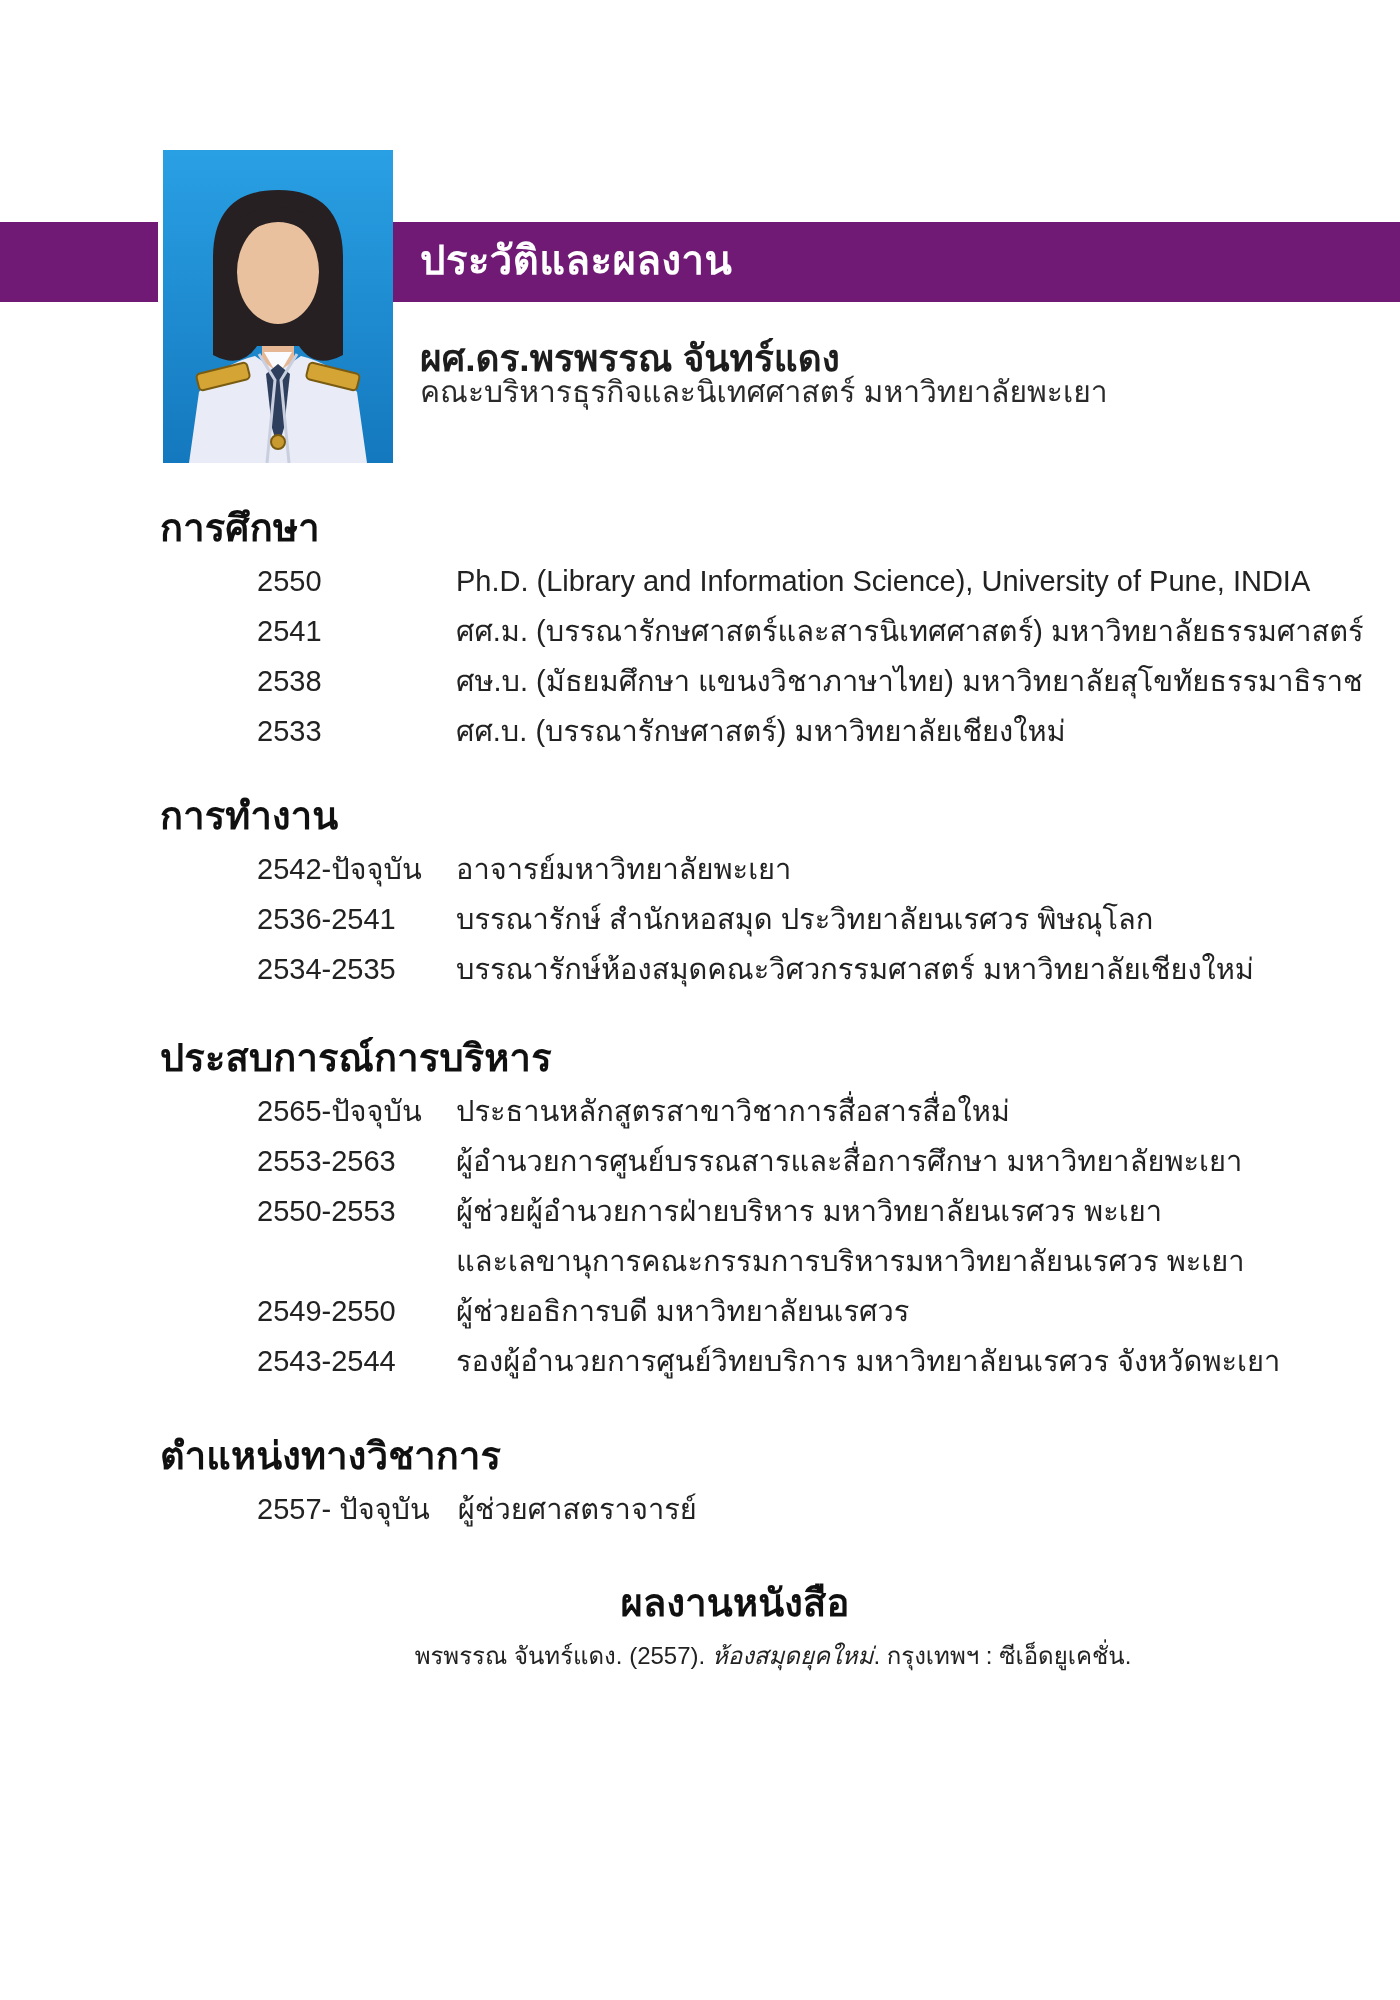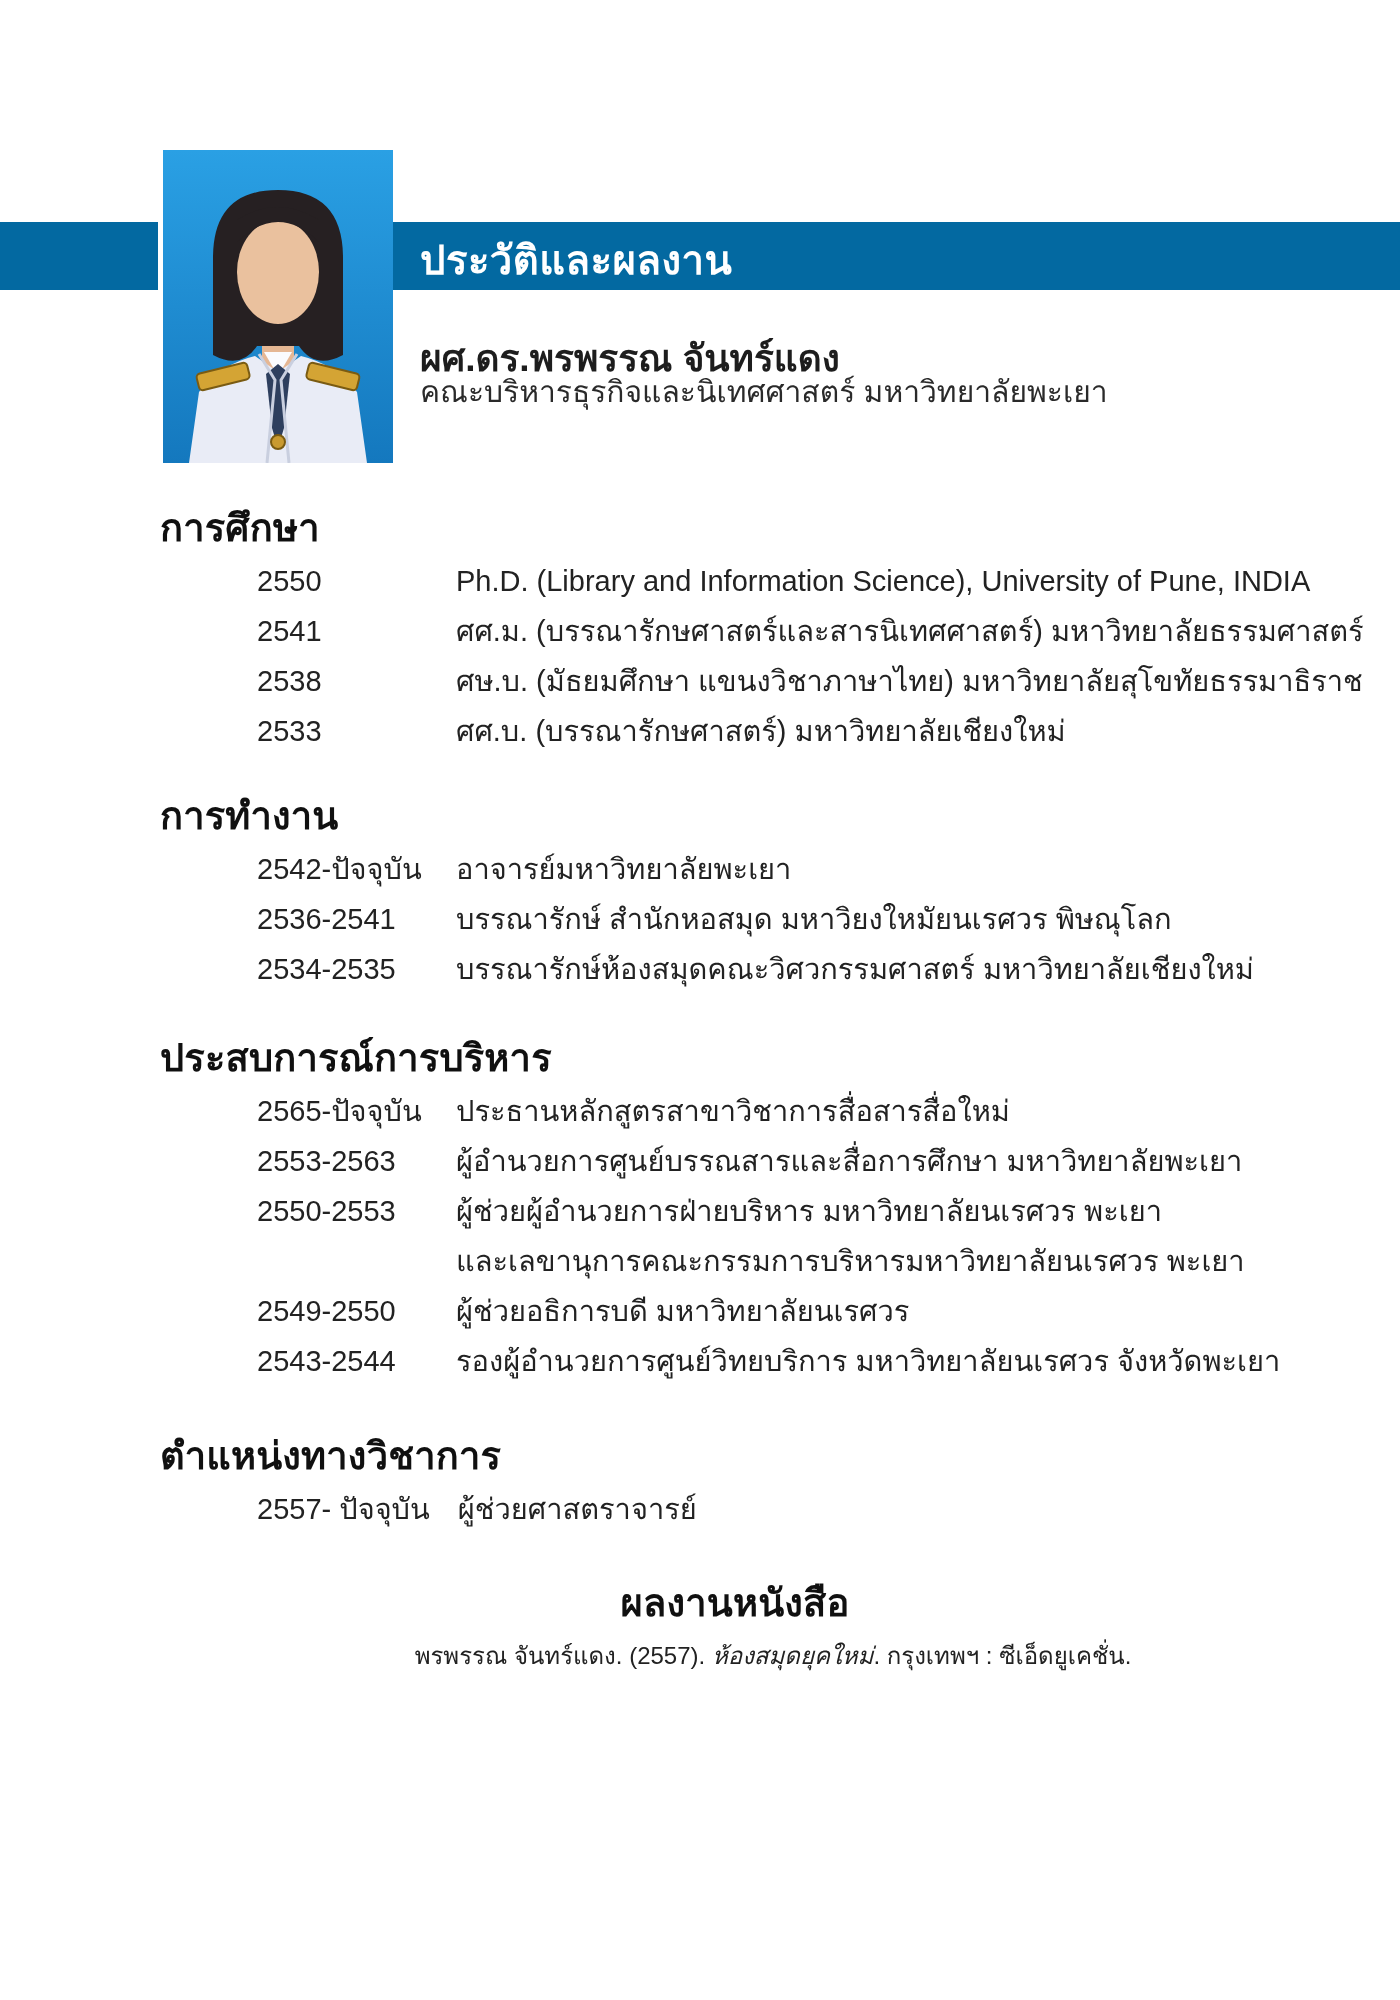--- a/index.html
+++ b/index.html
@@ -8,22 +8,22 @@
     width:1400px;height:2000px;
     margin:0 auto;
     background:#ffffff;
     font-family:"Liberation Sans","DejaVu Sans",sans-serif;
     color:#222222;
     overflow:hidden;
   }
   
   .header{position:relative;height:505px;}
   .band{
-    position:absolute;left:0;right:0;top:222px;height:68px;
-    background:#0369a1;
+    position:absolute;left:0;right:0;top:222px;height:80px;
+    background:#701a75;
   }
   .band-title{
     position:absolute;left:420px;top:0;height:76px;line-height:76px;
     font-size:40px;font-weight:700;color:#ffffff;letter-spacing:.5px;
     white-space:nowrap;
   }
   .photo-frame{
     position:absolute;left:158px;top:150px;
     border-left:5px solid #ffffff;
     width:230px;height:313px;
@@ -139,21 +139,21 @@
 
     <div class="section sec-gap-2">
       <h2>การทำงาน</h2>
       <div class="rows">
         <div class="row">
           <div class="year">2542-ปัจจุบัน</div>
           <div class="detail">อาจารย์มหาวิทยาลัยพะเยา</div>
         </div>
         <div class="row">
           <div class="year">2536-2541</div>
-          <div class="detail">บรรณารักษ์ สำนักหอสมุด มหาวิยงใหมัยนเรศวร พิษณุโลก</div>
+          <div class="detail">บรรณารักษ์ สำนักหอสมุด ประวิทยาลัยนเรศวร พิษณุโลก</div>
         </div>
         <div class="row">
           <div class="year">2534-2535</div>
           <div class="detail">บรรณารักษ์ห้องสมุดคณะวิศวกรรมศาสตร์ มหาวิทยาลัยเชียงใหม่</div>
         </div>
       </div>
     </div>
 
     <div class="section sec-gap-3">
       <h2>ประสบการณ์การบริหาร</h2>

